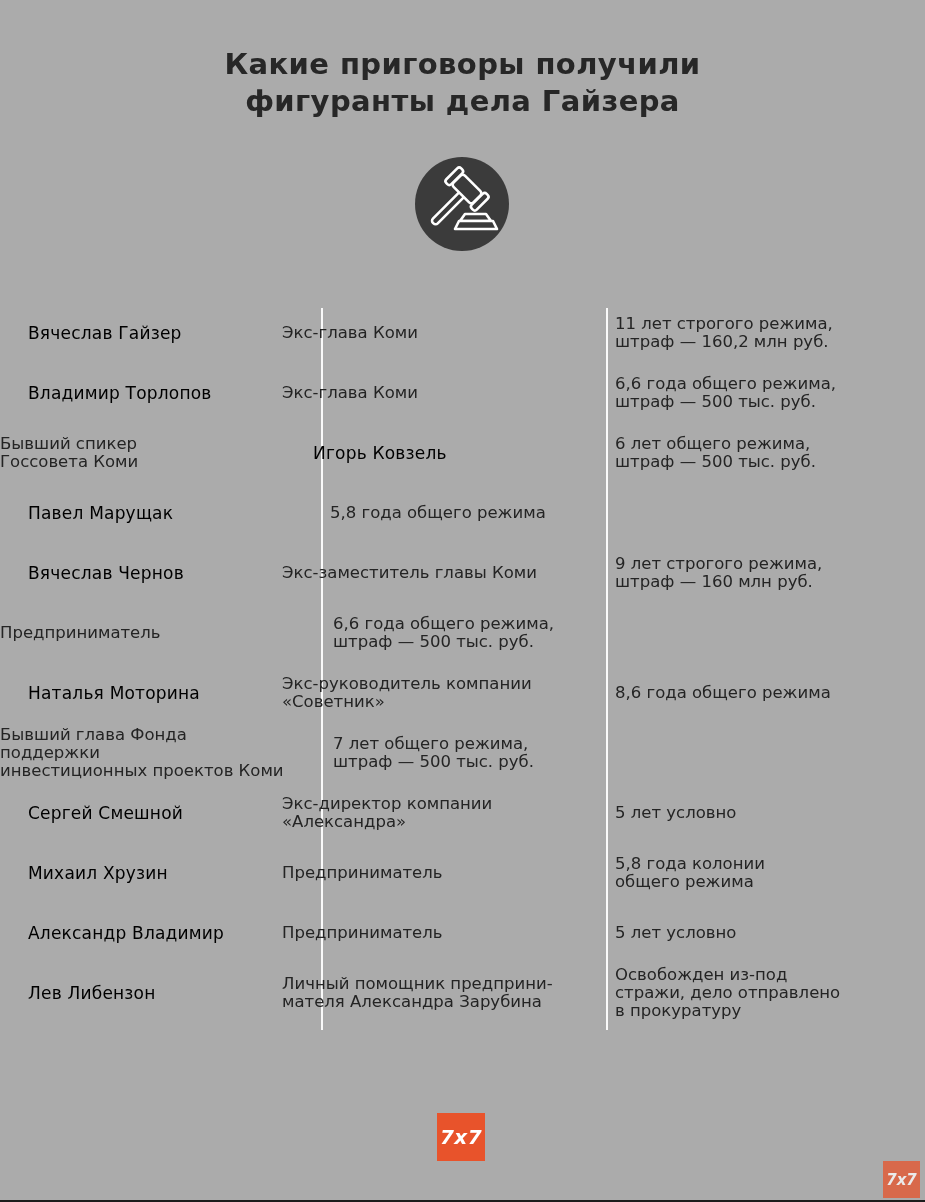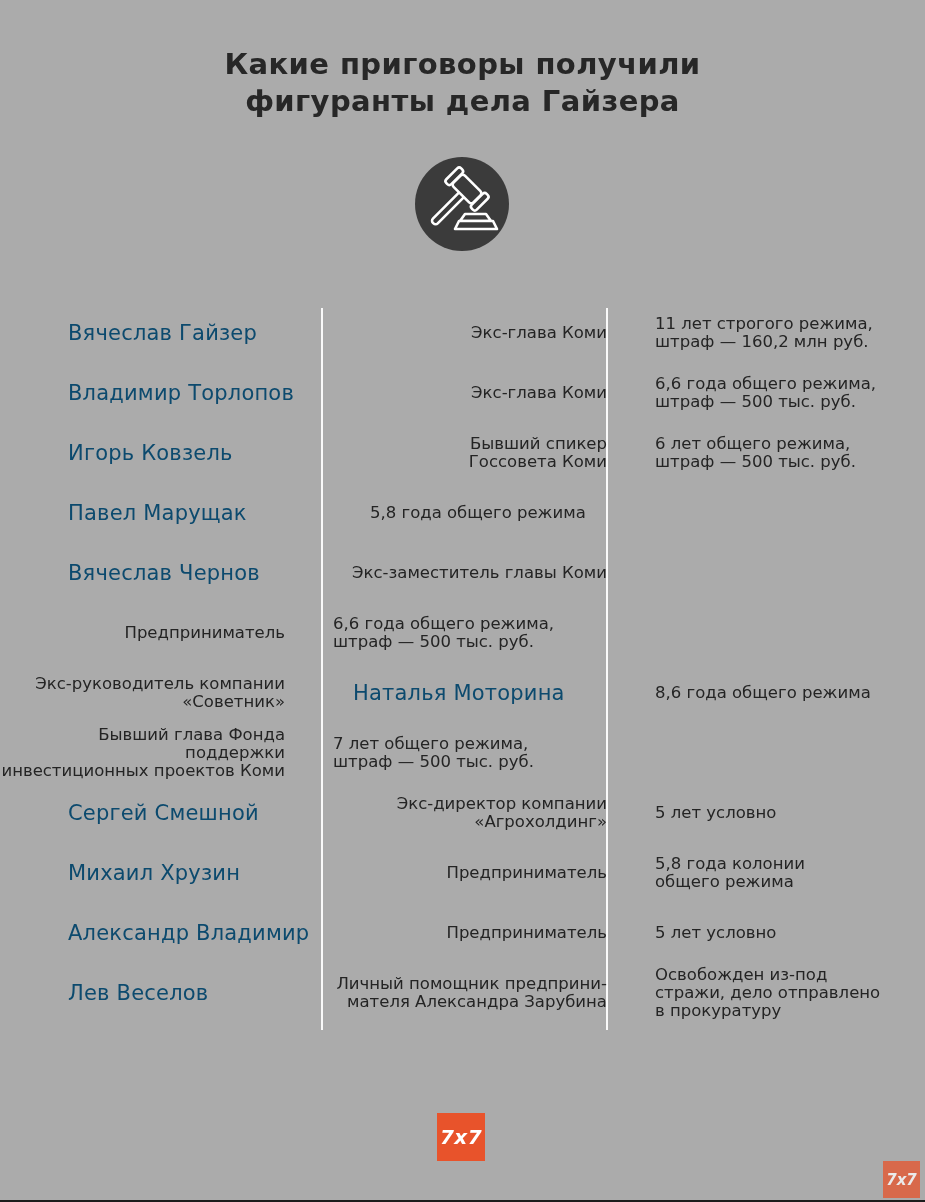--- a/index.html
+++ b/index.html
@@ -36,28 +36,28 @@
     top: 303px; left: 0; width: 925px;
   }
   .t-row {
     display: flex;
     height: 60px;
     align-items: center;
   }
   .cell { white-space: pre-line; }
   .cell-name {
     width: 254px;
-    padding-left: 68px;
-    font-size: 21px;
+    padding-left: 28px;
+    font-size: 17px;
     letter-spacing: 0.2px;
-    color: #0c4a6e;
+    color: #000000;
   }
   .cell-position {
     width: 285px;
-    text-align: right;
+    text-align: left;
     font-size: 16.5px;
     line-height: 18px;
     color: #242424;
   }
   .cell-sentence {
     flex: 1;
     padding-left: 48px;
     padding-right: 28px;
     font-size: 16.5px;
     line-height: 18px;
@@ -139,79 +139,81 @@
   </div>
 
   <div class="t-row">
     <div class="cell cell-name">Владимир Торлопов</div>
     <div class="cell cell-position">Экс-глава Коми</div>
     <div class="cell cell-sentence">6,6 года общего режима,
 штраф — 500 тыс. руб.</div>
   </div>
 
   <div class="t-row">
-    <div class="cell cell-name">Игорь Ковзель</div>
     <div class="cell cell-position">Бывший спикер
 Госсовета Коми</div>
+    <div class="cell cell-name">Игорь Ковзель</div>
     <div class="cell cell-sentence">6 лет общего режима,
 штраф — 500 тыс. руб.</div>
   </div>
 
   <div class="t-row">
     <div class="cell cell-name">Павел Марущак</div>
     <div class="cell cell-sentence">5,8 года общего режима</div>
   </div>
 
   <div class="t-row">
     <div class="cell cell-name">Вячеслав Чернов</div>
     <div class="cell cell-position">Экс-заместитель главы Коми</div>
+    <div class="cell cell-sentence">9 лет строгого режима,
+штраф — 160 млн руб.</div>
   </div>
 
   <div class="t-row">
     <div class="cell cell-position">Предприниматель</div>
     <div class="cell cell-sentence">6,6 года общего режима,
 штраф — 500 тыс. руб.</div>
   </div>
 
   <div class="t-row">
+    <div class="cell cell-name">Наталья Моторина</div>
     <div class="cell cell-position">Экс-руководитель компании
 «Советник»</div>
-    <div class="cell cell-name">Наталья Моторина</div>
     <div class="cell cell-sentence">8,6 года общего режима</div>
   </div>
 
   <div class="t-row">
     <div class="cell cell-position">Бывший глава Фонда поддержки
 инвестиционных проектов Коми</div>
     <div class="cell cell-sentence">7 лет общего режима,
 штраф — 500 тыс. руб.</div>
   </div>
 
   <div class="t-row">
     <div class="cell cell-name">Сергей Смешной</div>
     <div class="cell cell-position">Экс-директор компании
-«Агрохолдинг»</div>
+«Александра»</div>
     <div class="cell cell-sentence">5 лет условно</div>
   </div>
 
   <div class="t-row">
     <div class="cell cell-name">Михаил Хрузин</div>
     <div class="cell cell-position">Предприниматель</div>
     <div class="cell cell-sentence">5,8 года колонии
 общего режима</div>
   </div>
 
   <div class="t-row">
     <div class="cell cell-name">Александр Владимир</div>
     <div class="cell cell-position">Предприниматель</div>
     <div class="cell cell-sentence">5 лет условно</div>
   </div>
 
   <div class="t-row">
-    <div class="cell cell-name">Лев Веселов</div>
+    <div class="cell cell-name">Лев Либензон</div>
     <div class="cell cell-position">Личный помощник предприни-
 мателя Александра Зарубина</div>
     <div class="cell cell-sentence">Освобожден из-под
 стражи, дело отправлено
 в прокуратуру</div>
   </div>
 </div>
 
 <div class="logo-main">
   <span>7x7</span>

